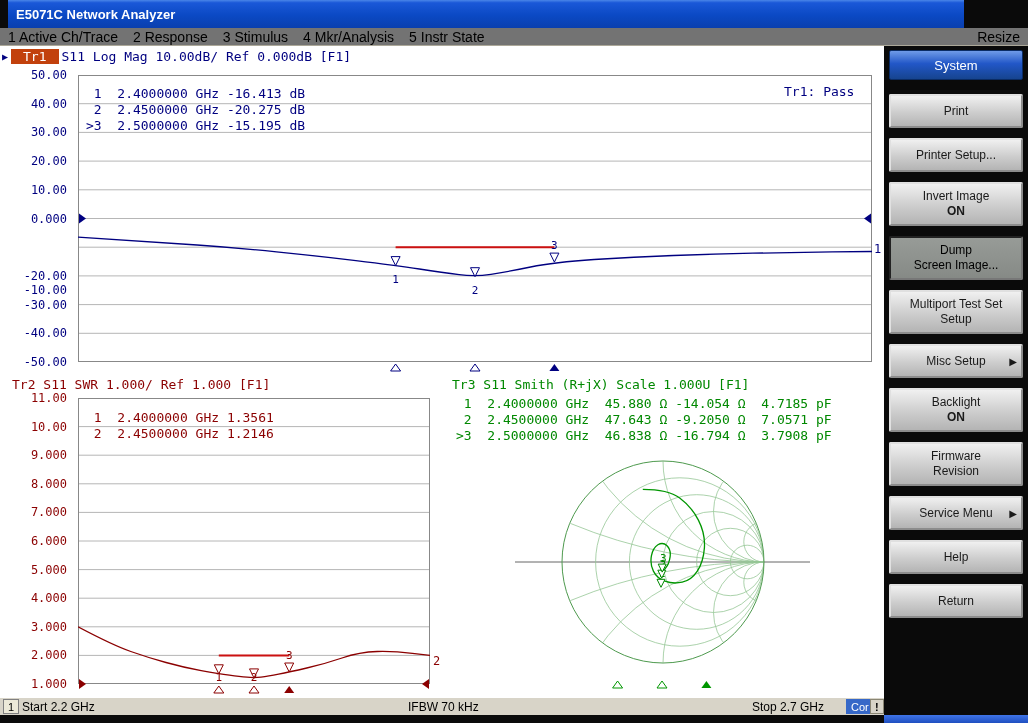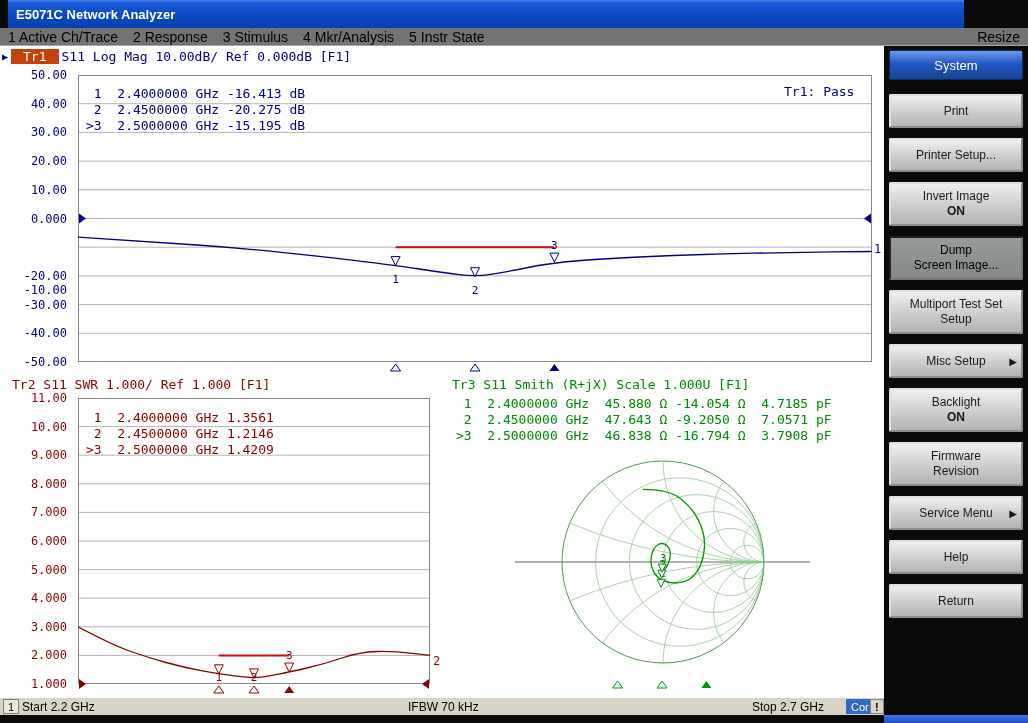--- a/index.html
+++ b/index.html
@@ -156,21 +156,21 @@
     </svg>
 
   <div class="hdr tr1hdr">
     <span class="navptr">▶</span><span class="trbadge">Tr1</span><span>S11 Log Mag 10.00dB/ Ref 0.000dB [F1]</span>
   </div>
   <div class="hdr" style="left:784px;top:38px;color:#000080">Tr1: Pass</div>
   <div class="readout" id="tr1rows" style="left:86px;top:40px;color:#000080"><div> 1  2.4000000 GHz -16.413 dB</div><div> 2  2.4500000 GHz -20.275 dB</div><div>&gt;3  2.5000000 GHz -15.195 dB</div></div>
   <div class="tracenum" style="left:874px;top:196px;color:#000080">1</div>
 
   <div class="hdr" style="left:12px;top:331px;color:#8b0000">Tr2 S11 SWR 1.000/ Ref 1.000 [F1]</div>
-  <div class="readout" id="tr2rows" style="left:86px;top:364px;color:#8b0000"><div> 1  2.4000000 GHz 1.3561</div><div> 2  2.4500000 GHz 1.2146</div><div>&gt;3  2.5000000 GHz 1.4209</div></div>
+  <div class="readout" id="tr2rows" style="left:86px;top:364px;color:#8b0000"><div> 1  2.4000000 GHz 1.3561</div><div> 2  2.4500000 GHz 1.2146</div></div>
   <div class="tracenum" style="left:433px;top:608px;color:#8b0000">2</div>
 
   <div class="hdr" style="left:452px;top:331px;color:#008800">Tr3 S11 Smith (R+jX) Scale 1.000U [F1]</div>
   <div class="readout" id="tr3rows" style="left:456px;top:350px;color:#008800"><div> 1  2.4000000 GHz  45.880 Ω -14.054 Ω  4.7185 pF</div><div> 2  2.4500000 GHz  47.643 Ω -9.2050 Ω  7.0571 pF</div><div>&gt;3  2.5000000 GHz  46.838 Ω -16.794 Ω  3.7908 pF</div></div>
 <div class="ytick" style="top: 21px; color: rgb(0, 0, 128); padding-left: 13px;">50.00</div>
     <div class="ytick" style="top: 49.7px; color: rgb(0, 0, 128);">40.00</div>
     <div class="ytick" style="top: 78.4px; color: rgb(0, 0, 128);">30.00</div>
     <div class="ytick" style="top: 107.1px; color: rgb(0, 0, 128);">20.00</div>
     <div class="ytick" style="top: 135.8px; color: rgb(0, 0, 128);">10.00</div>
     <div class="ytick" style="top: 164.5px; color: rgb(0, 0, 128);">0.000</div>

